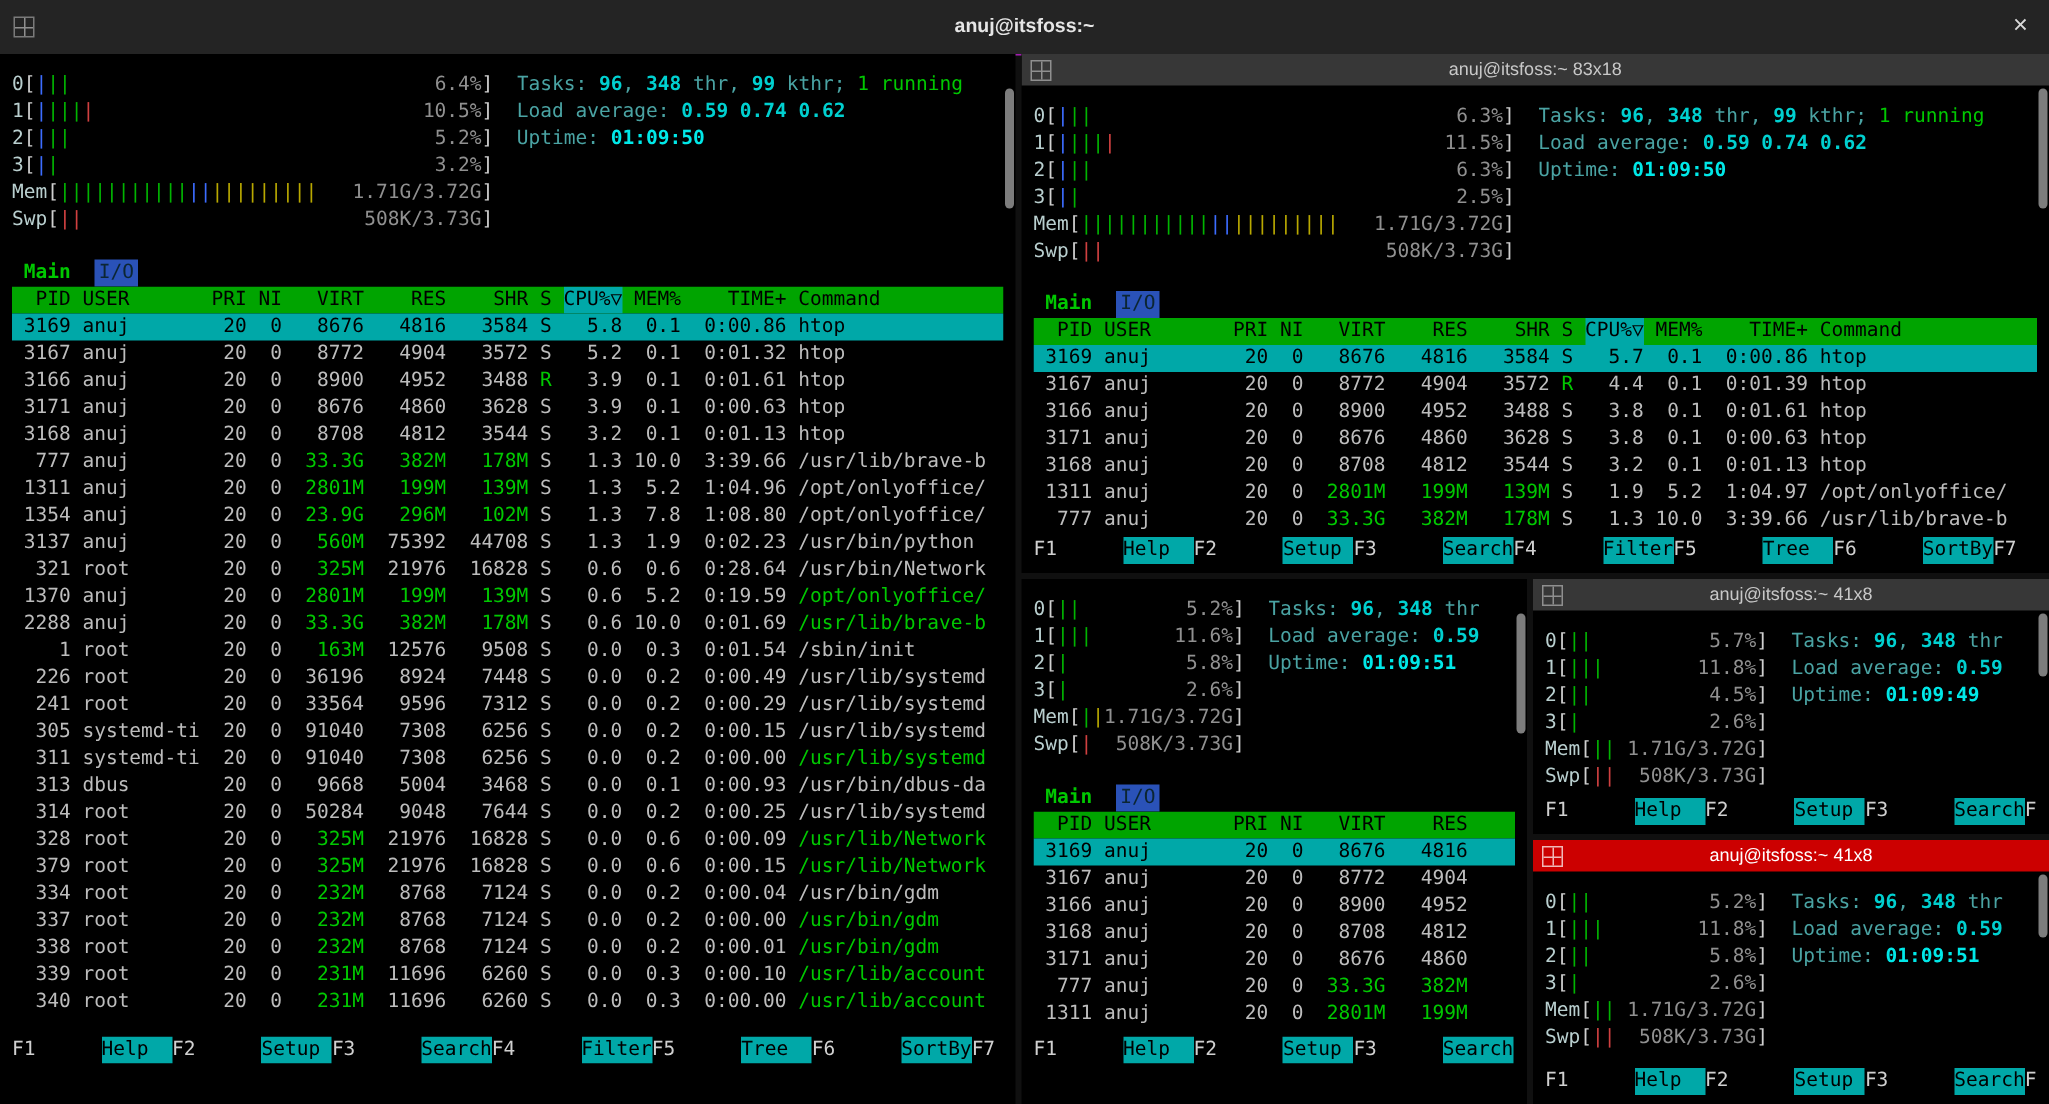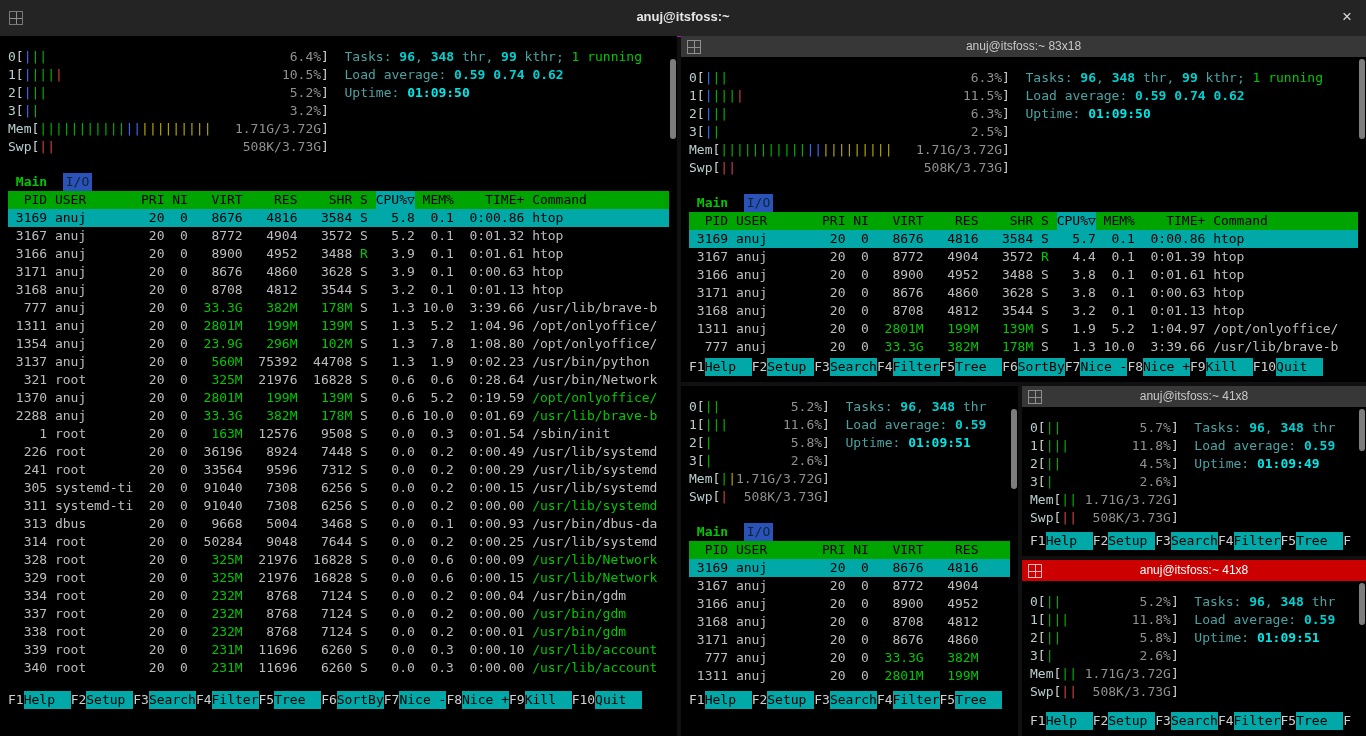--- a/index.html
+++ b/index.html
@@ -63,21 +63,21 @@
   .prow span{overflow:hidden;white-space:pre;}
   .ar{text-align:right;} .al{text-align:left;}
   .hdr{background:var(--header-green,#00a400);color:#000;}
   .hsort{background:var(--sel-cyan,#00a8a8);}
   .c-g{color:var(--green,#00c800);}
   .sel{background:var(--sel-cyan,#00a8a8);}
   .sel span{color:#000 !important;font-weight:normal !important;}
   .spacer{flex:1;}
   
   .fkeys{height:18px;display:flex;overflow:hidden;}
-  .fkey{display:flex;}
+  .fkey{display:flex;gap:44px;}
   .fk{color:#d0d0d0;white-space:pre;}
   .fl{background:var(--fkey-cyan,#00a8a8);color:#000;white-space:pre;}
   
   .sbar{position:absolute;right:1px;top:23px;bottom:2px;width:6px;}
   .sthumb{width:6px;height:80px;background:#7d7d7d;border-radius:3px;}
   .pane-4 .sthumb,.pane-5 .sthumb{height:42px;}
 </style>
 </head>
 <body>
 
@@ -398,21 +398,21 @@
               <span class="ar c-g">325M</span>
               <span class="ar">21976</span>
               <span class="ar">16828</span>
               <span class="al">S</span>
               <span class="ar">0.0</span>
               <span class="ar">0.6</span>
               <span class="ar">0:00.09</span>
               <span class="al c-g">/usr/lib/Network</span>
             </div>
             <div class="prow cols12">
-              <span class="ar">329</span>
+              <span class="ar">379</span>
               <span class="al">root</span>
               <span class="ar">20</span>
               <span class="ar">0</span>
               <span class="ar c-g">325M</span>
               <span class="ar">21976</span>
               <span class="ar">16828</span>
               <span class="al">S</span>
               <span class="ar">0.0</span>
               <span class="ar">0.6</span>
               <span class="ar">0:00.15</span>

